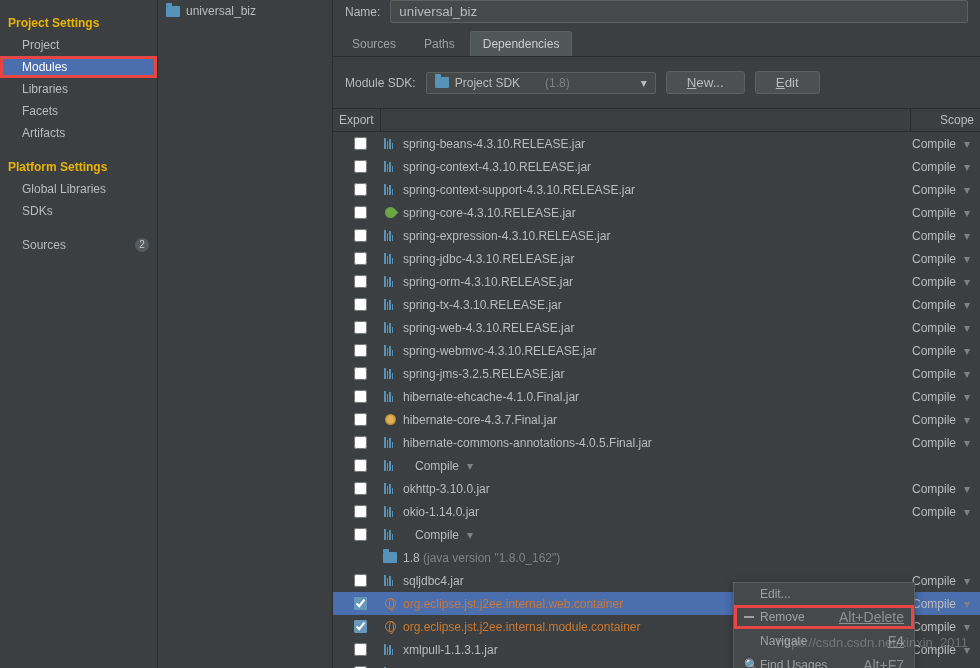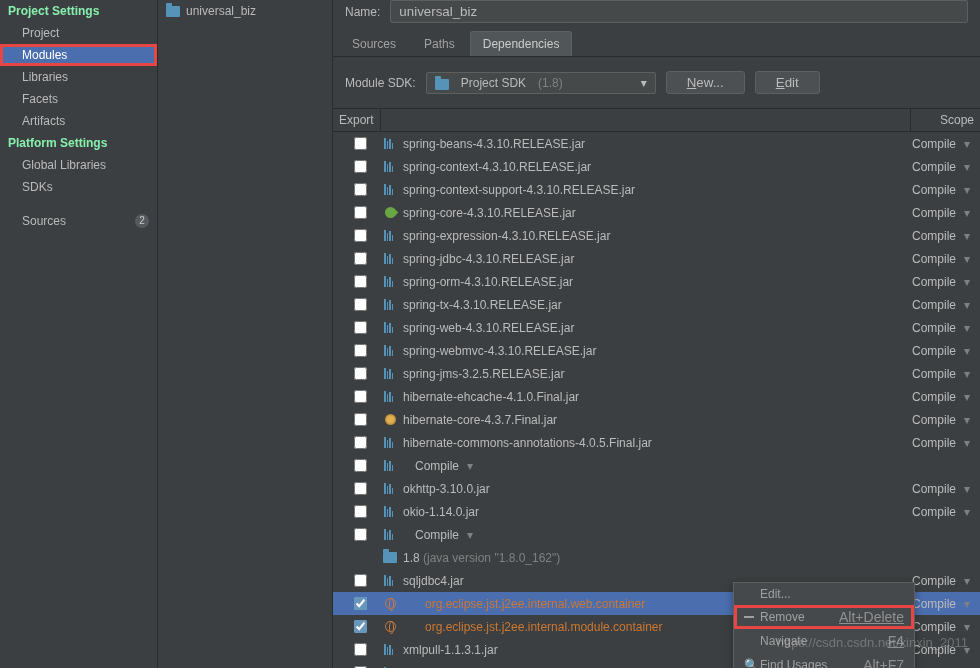--- a/index.html
+++ b/index.html
@@ -15,22 +15,22 @@
     }
     .sidebar {
       position: absolute;
       left: 0; top: 0;
       width: 158px;
       height: 668px;
       background: #3c3f41;
       border-right: 1px solid #2b2b2b;
     }
     .sidebar-header {
-      padding: 4px 8px 4px 8px;
-      color: #86efac;
+      padding: 16px 8px 4px 8px;
+      color: #eab308;
       font-weight: bold;
     }
     .sidebar-item {
       padding: 4px 8px 4px 22px;
       color: #bbbbbb;
       cursor: pointer;
     }
     .sidebar-item.selected {
       background: #4b6eaf;
       color: #ffffff;
@@ -128,31 +128,31 @@
       gap: 10px;
     }
     .sdk-select {
       background: #45494a;
       border: 1px solid #5e6060;
       padding: 3px 24px 3px 8px;
       border-radius: 2px;
       width: 230px;
       color: #bbbbbb;
       display: flex;
-      align-items: flex-end;
-      gap: 12px;
+      align-items: center;
+      gap: 6px;
       position: relative;
     }
     .sdk-select::after {
       content: "▾";
       position: absolute;
       right: 8px;
       color: #bbb;
     }
-    .sdk-dim { color: #808080; }
+    .sdk-dim { color: #808080; margin-left: 19px; }
     .btn {
       background: #4c5052;
       border: 1px solid #5e6060;
       color: #bbbbbb;
       padding: 3px 20px;
       border-radius: 3px;
       cursor: pointer;
     }
     .dep-header {
       display: flex;
@@ -237,21 +237,21 @@
       width: 11px; height: 11px;
       border-radius: 50%;
       background: radial-gradient(circle, #e0b050 40%, #8a6520 100%);
     }
     .dep-name {
       flex: 1;
       padding-left: 4px;
       white-space: nowrap;
       overflow: hidden;
     }
-    .dep-name.warn { color: #cc7832; margin-left: 22px; }
+    .dep-name.warn { color: #cc7832; }
     .dep-name .dim { color: #808080; }
     .dep-scope {
       width: 64px;
       text-align: right;
       padding-right: 4px;
       color: #bbbbbb;
     }
     .dep-arrow {
       width: 14px;
       color: #808080;

